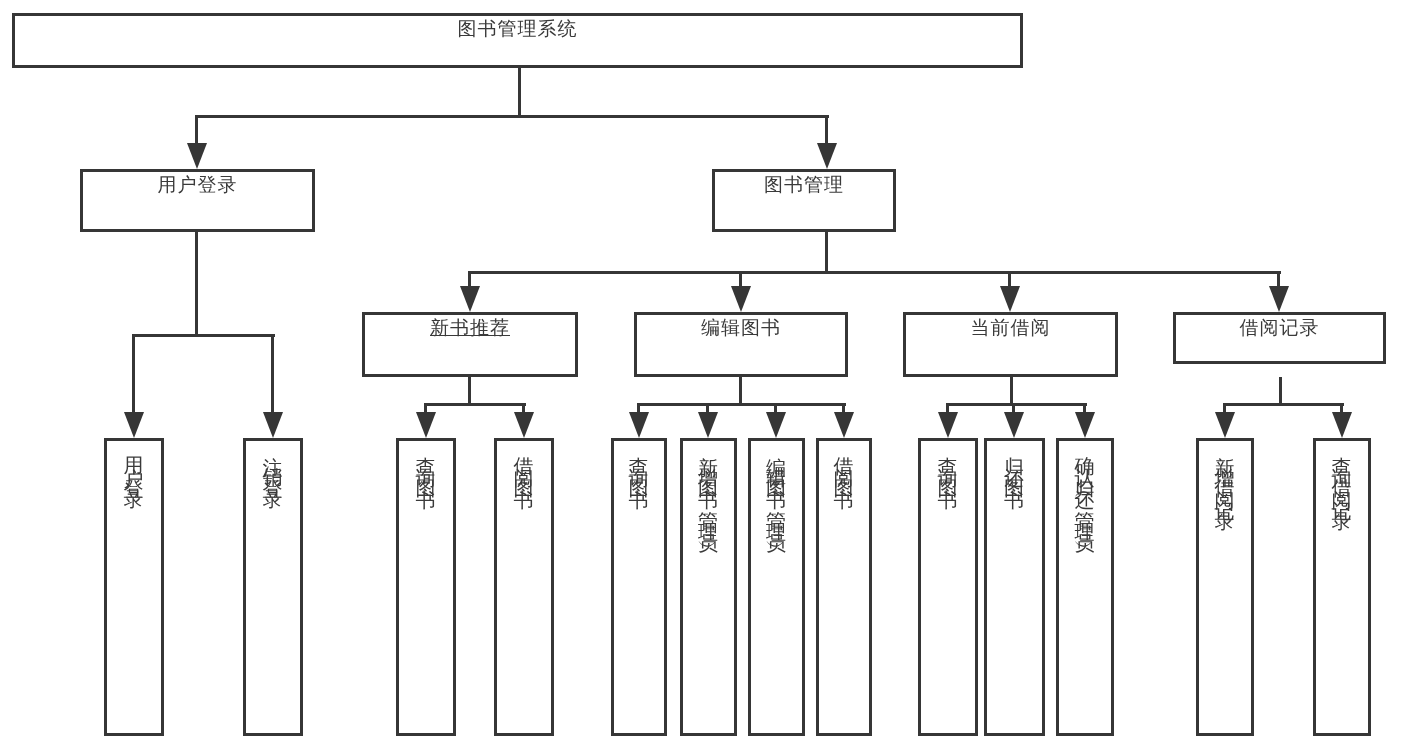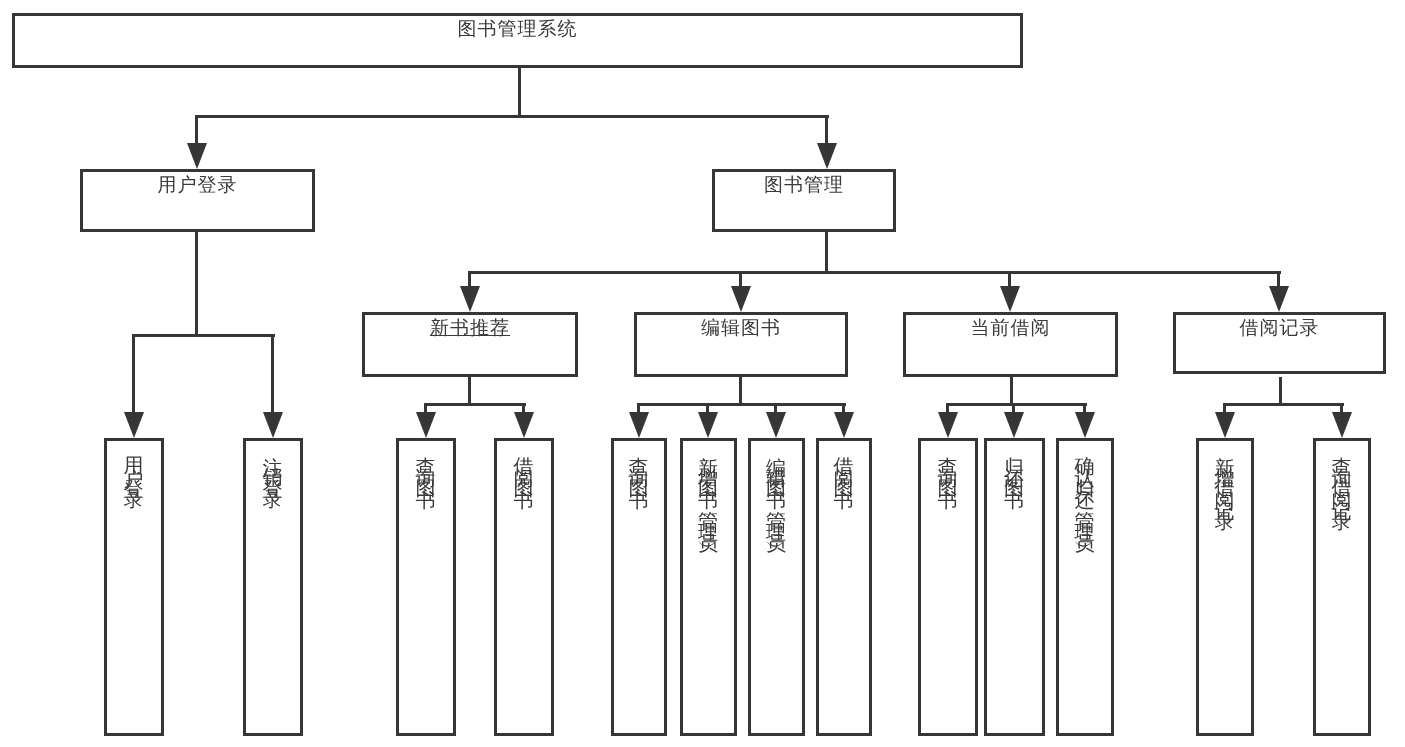--- a/index.html
+++ b/index.html
@@ -99,21 +99,21 @@
 
   <div class="box h" style="left:362px; top:312px; width:216px; height:65px;text-decoration:underline;">
     <span>新书推荐</span>
   </div>
   <div class="box h" style="left:634px; top:312px; width:214px; height:65px;">
     <span>编辑图书</span>
   </div>
   <div class="box h" style="left:903px; top:312px; width:215px; height:65px;font-family:Liberation Serif, serif;">
     <span>当前借阅</span>
   </div>
-  <div class="box h" style="left:1173px; top:312px; width:213px; height:62px;">
+  <div class="box h" style="left:1173px; top:312px; width:213px; height:52px;">
     <span>借阅记录</span>
   </div>
 
   <div class="vl" style="left:468px; top:377px; height:29px;"></div>
   <div class="hl" style="left:424px; top:403px; width:102px;"></div>
   <div class="vl" style="left:739px; top:377px; height:29px;"></div>
   <div class="hl" style="left:637px; top:403px; width:209px;"></div>
   <div class="vl" style="left:1010px; top:377px; height:29px;"></div>
   <div class="hl" style="left:946px; top:403px; width:141px;"></div>
   <div class="vl" style="left:1279px; top:377px; height:29px;"></div>

